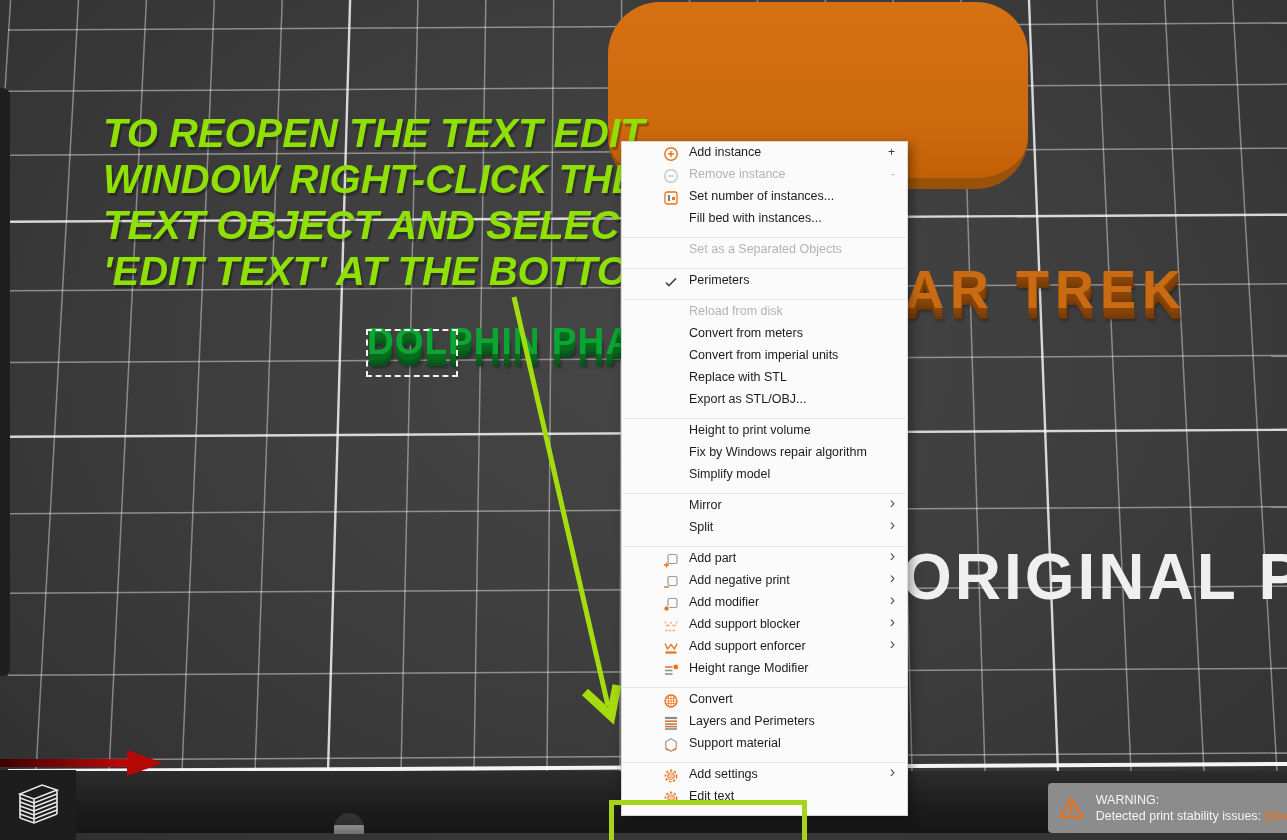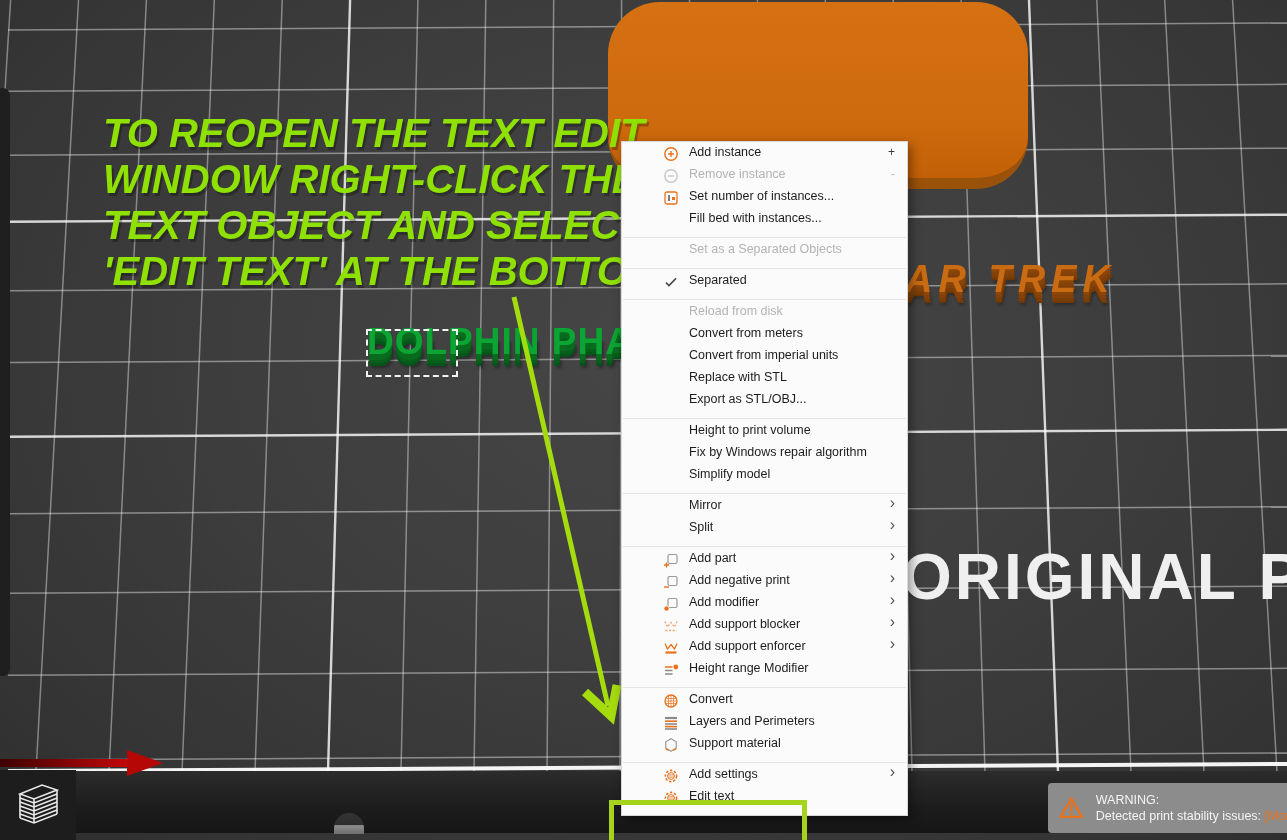--- a/index.html
+++ b/index.html
@@ -7,22 +7,22 @@
     font-family:"Liberation Sans",sans-serif;
     background:radial-gradient(ellipse at 52% 42%, #464646 0%, #3e3e3e 45%, #353535 80%, #2e2e2e 100%);}
   #grid{position:absolute;left:0;top:0;z-index:1;}
   .bed-left-edge{position:absolute;left:-5px;top:88px;width:15px;height:588px;background:#1f1f1f;border-radius:9px;z-index:2;}
   .plate{position:absolute;left:608px;top:2px;width:420px;height:176px;border-radius:52px;
     background:linear-gradient(180deg,#d57113 0%,#cd6a0e 70%,#c26007 100%);
     border-bottom:11px solid #9a520a;z-index:3;}
   .green-3d-text{position:absolute;left:367px;top:321px;z-index:4;font-size:37px;font-weight:bold;letter-spacing:1px;color:#0ca433;white-space:nowrap;
     text-shadow:0 3px #086b1e,0 6px #086b1e,0 9px #075f1b,0 12px #05541a,2px 14px 3px rgba(0,0,0,.35);}
   .selection-box{position:absolute;left:366px;top:329px;width:88px;height:44px;border:2px dashed #f2f2f2;z-index:5;}
-  .orange-3d-line1{position:absolute;left:905px;top:258px;z-index:4;font-size:38px;font-weight:bold;letter-spacing:6px;color:#c96b12;white-space:nowrap;
-    text-shadow:0 3px #8a4507,0 6px #84420a,0 9px #7c3e06,1px 11px #703805,2px 13px 3px rgba(0,0,0,.3);font-style:italic;}
+  .orange-3d-line1{position:absolute;left:905px;top:258px;z-index:4;font-size:54px;font-weight:bold;letter-spacing:6px;color:#c96b12;white-space:nowrap;
+    text-shadow:0 3px #8a4507,0 6px #84420a,0 9px #7c3e06,1px 11px #703805,2px 13px 3px rgba(0,0,0,.3);}
   .orange-3d-line2{position:absolute;left:906px;top:294px;z-index:4;font-size:60px;font-weight:bold;letter-spacing:2px;color:#c96b12;white-space:nowrap;
     text-shadow:0 3px #8a4507,0 6px #84420a,0 9px #7c3e06,1px 12px #703805,2px 15px 3px rgba(0,0,0,.3);}
   .bed-label{position:absolute;left:902px;top:540px;z-index:4;font-size:64px;font-weight:bold;letter-spacing:3px;color:#efefef;white-space:nowrap;}
   .annotation{position:absolute;left:103px;top:110px;z-index:6;font-size:40px;line-height:46px;font-weight:bold;font-style:italic;
     color:#8fe003;white-space:nowrap;text-shadow:2px 3px 0 rgba(0,0,0,.28);}
   #anno-arrow,#axis-arrow{position:absolute;left:0;top:0;z-index:6;}
   .bed-front{position:absolute;left:0;top:771px;width:1287px;height:62px;background:linear-gradient(180deg,#2c2c2c 0%,#1c1c1c 60%,#161616 100%);z-index:7;}
   .layers-box{position:absolute;left:0;top:770px;width:76px;height:70px;background:#1d1d1d;z-index:8;display:flex;align-items:center;justify-content:center;}
   .bed-knob{position:absolute;left:334px;top:813px;width:30px;height:21px;border-radius:15px 15px 0 0;
     background:linear-gradient(180deg,#333 0%,#2e2e2e 55%,#8d8d8d 60%,#6e6e6e 100%);z-index:8;}
@@ -194,21 +194,21 @@
         <span class="mi-lb">Set as a Separated Objects</span>
         <span class="mi-rt"></span>
       </div>
       <div class="msep"></div>
       <div class="mi">
         <span class="mi-ic">
           <svg viewBox="0 0 16 16">
             <path d="M3 8.6l3 3 7-7.2" fill="none" stroke="#4a4a4a" stroke-width="1.6"></path>
           </svg>
         </span>
-        <span class="mi-lb">Separated</span>
+        <span class="mi-lb">Perimeters</span>
         <span class="mi-rt"></span>
       </div>
       <div class="msep"></div>
       <div class="mi dis">
         <span class="mi-ic"></span>
         <span class="mi-lb">Reload from disk</span>
         <span class="mi-rt"></span>
       </div>
       <div class="mi">
         <span class="mi-ic"></span>

